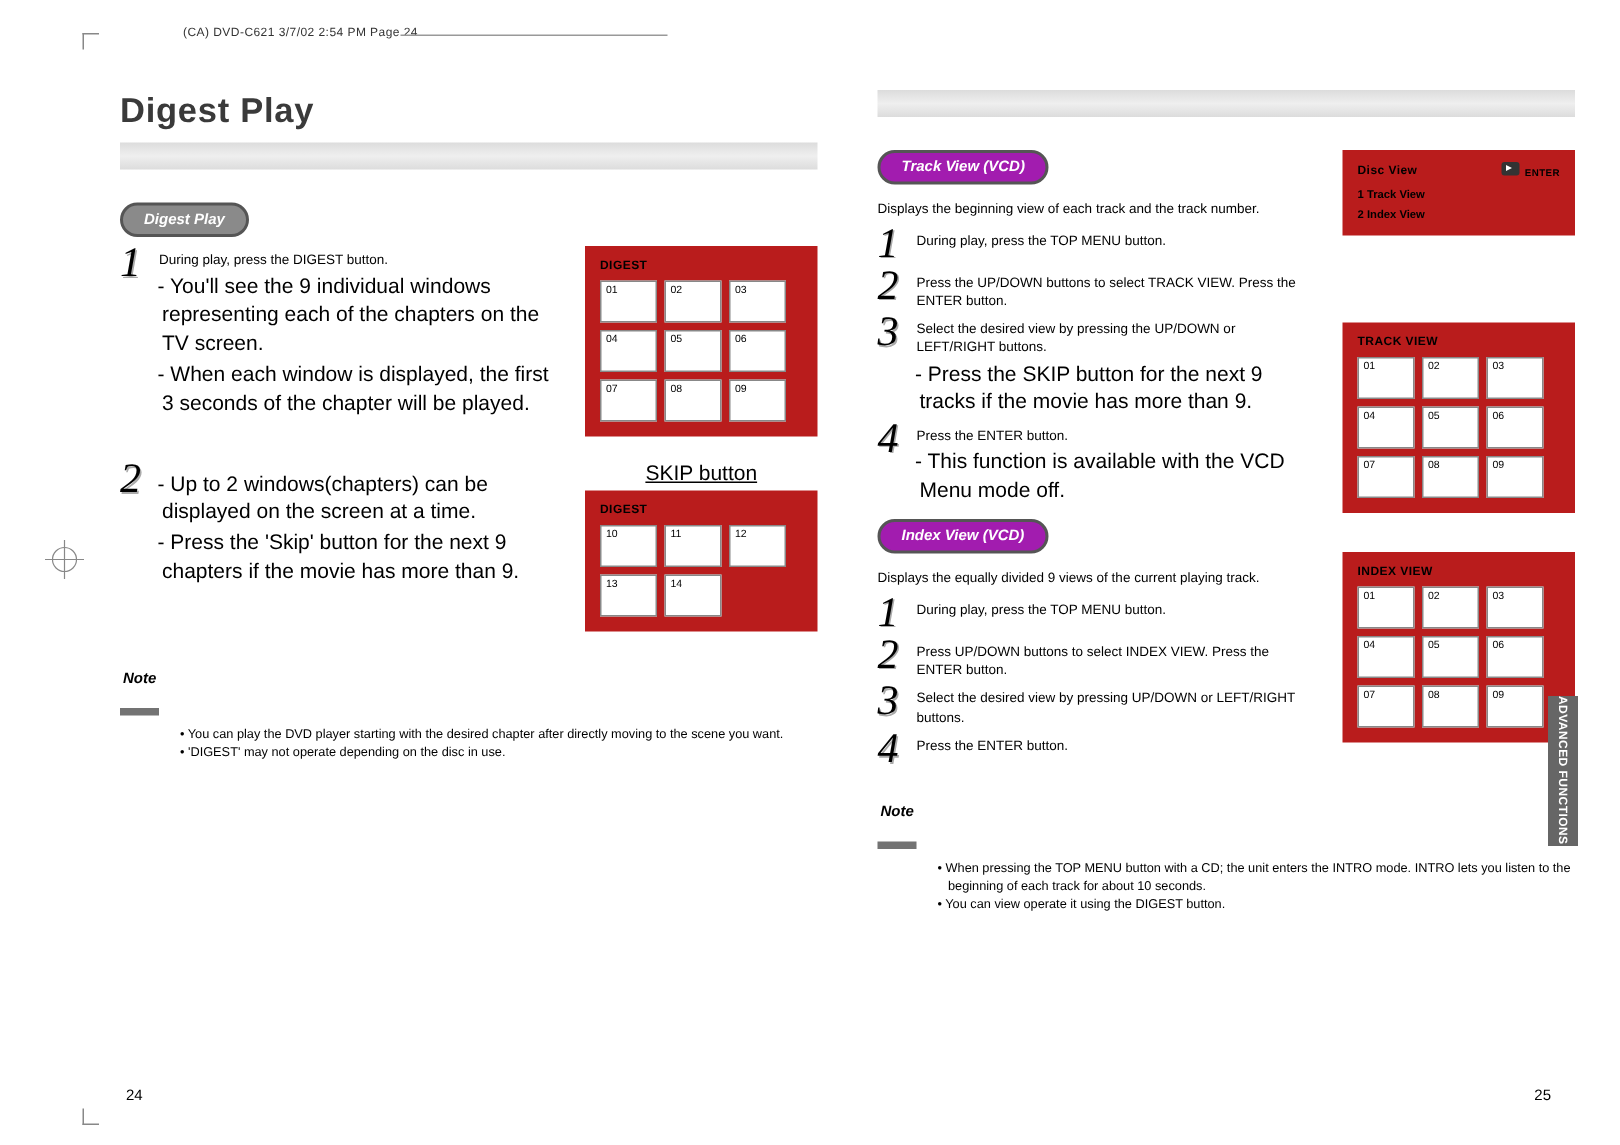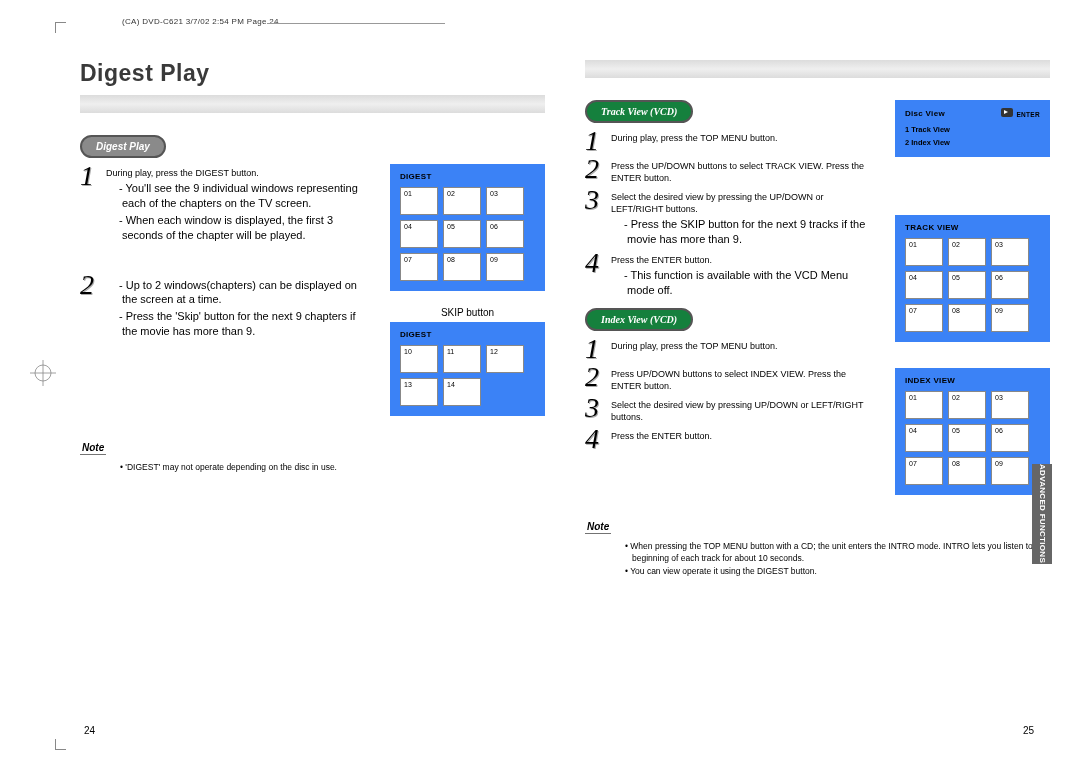--- a/index.html
+++ b/index.html
@@ -77,21 +77,21 @@
     padding: 4px 14px 4px 14px;
     border-radius: 12px;
     font-size: 10px;
     font-weight: bold;
     font-style: italic;
     color: #fff;
     border: 2px solid #555;
     margin-bottom: 6px;
   }
   .pill-grad-a { background: #8a8a8a; }
-  .pill-grad-b { background: #15803d; font-family: Liberation Serif, serif; }
+  .pill-grad-b { background: #a21caf; }
 
   .col-wrap {
     display: flex;
     gap: 20px;
     align-items: flex-start;
   }
   .col-text { flex: 1; }
   .col-gfx { width: 155px; flex-shrink:0; }
 
   .numitem { display: flex; gap: 6px; margin-bottom: 4px; }
@@ -99,31 +99,31 @@
     font-family: "Times New Roman", serif;
     font-size: 28px;
     font-style: italic;
     line-height: 0.85;
     padding-right: 2px;
     text-shadow: 1px 1px 0 #aaa;
     width: 18px;
     flex-shrink:0;
   }
   .numitem .body { font-size: 9px; line-height: 1.35; padding-top: 3px; }
-  .subpt { font-size: 11px; line-height: 1.35; margin-left: 16px; text-indent:-3px; margin-top:2px;}
+  .subpt { font-size: 14px; line-height: 1.35; margin-left: 2px; text-indent:-3px; margin-top:2px;}
   .subpt::before { content: "- "; }
 
   .intro {
     font-size: 9px;
     line-height: 1.35;
     margin: 4px 0 6px 0;
   }
 
   .gbox {
-    background: #3b82f6;
+    background: #b91c1c;
     padding: 8px 10px 10px 10px;
     margin-bottom: 6px;
   }
   .gbox .caption {
     font-size: 8px;
     font-weight: bold;
     letter-spacing: 0.3px;
     margin-bottom: 6px;
     display:flex;
     justify-content:space-between;
@@ -134,32 +134,32 @@
     grid-template-columns: repeat(3, 38px);
     gap: 5px;
   }
   .grid3 .cell {
     height: 22px;
     border: 1px solid #888;
     background: #fff;
     font-size: 7px;
     padding: 2px 3px;
   }
-  .skip-lbl { font-size: 10px; text-align:center; margin: 16px 0 4px; }
+  .skip-lbl { font-size: 14px; text-align:center; margin: 16px 0 4px; text-decoration: underline; }
 
   .menubox { font-size: 7.5px; font-weight:bold;}
   .menubox .row { margin-top:4px;}
 
   .note-head {
     font-style: italic;
     font-weight: bold;
     font-size: 10px;
-    border-bottom: 1px solid #737373;
+    border-bottom: 5px solid #737373;
     display:inline-block;
-    padding: 0 2px 1px 2px;
+    padding: 0 2px 14px 2px;
     margin-top: 20px;
   }
   .notes { font-size: 8.5px; line-height: 1.45; margin-top: 6px;}
   .notes li { text-indent:-7px; margin-left:7px; list-style:none;}
   .notes li::before { content:"• "; }
 
   .footer-num { position:absolute; bottom: 4px; font-size: 10px; }
   .page-left .footer-num { left: 4px; }
   .page-right .footer-num { right: 16px; }
 
@@ -257,32 +257,34 @@
               <div class="cell">12</div>
               <div class="cell">13</div>
               <div class="cell">14</div>
             </div>
         </div>
       </div>
     </div>
 
     <div class="note-head">Note</div>
     <ul class="notes">
+        <li>You can play the DVD player starting with the desired chapter after directly moving to the scene you want.</li>
         <li>'DIGEST' may not operate depending on the disc in use.</li>
       </ul>
 
     <div class="footer-num">24</div>
   </div>
 
   <div class="page page-right">
     <div class="title-rule"></div>
 
     <div class="col-wrap">
       <div class="col-text">
         <span class="pill pill-grad-b">Track View (VCD)</span>
+        <div class="intro">Displays the beginning view of each track and the track number.</div>
 
         <div class="numitem">
             <div class="bignum">1</div>
             <div class="body">During play, press the TOP MENU button.</div>
           </div>
         <div class="numitem">
             <div class="bignum">2</div>
             <div class="body">Press the UP/DOWN buttons to select TRACK VIEW. Press the ENTER button.</div>
           </div>
         <div class="numitem">
@@ -293,20 +295,21 @@
         </div>
         <div class="numitem">
             <div class="bignum">4</div>
           <div class="body"><span>Press the ENTER button.</span>
             <div class="subpt">This function is available with the VCD Menu mode off.</div>
           </div>
         </div>
 
         <div style="height:6px;"></div>
         <span class="pill pill-grad-b">Index View (VCD)</span>
+        <div class="intro">Displays the equally divided 9 views of the current playing track.</div>
 
         <div class="numitem">
             <div class="bignum">1</div>
             <div class="body">During play, press the TOP MENU button.</div>
           </div>
         <div class="numitem">
             <div class="bignum">2</div>
             <div class="body">Press UP/DOWN buttons to select INDEX VIEW. Press the ENTER button.</div>
           </div>
         <div class="numitem">

